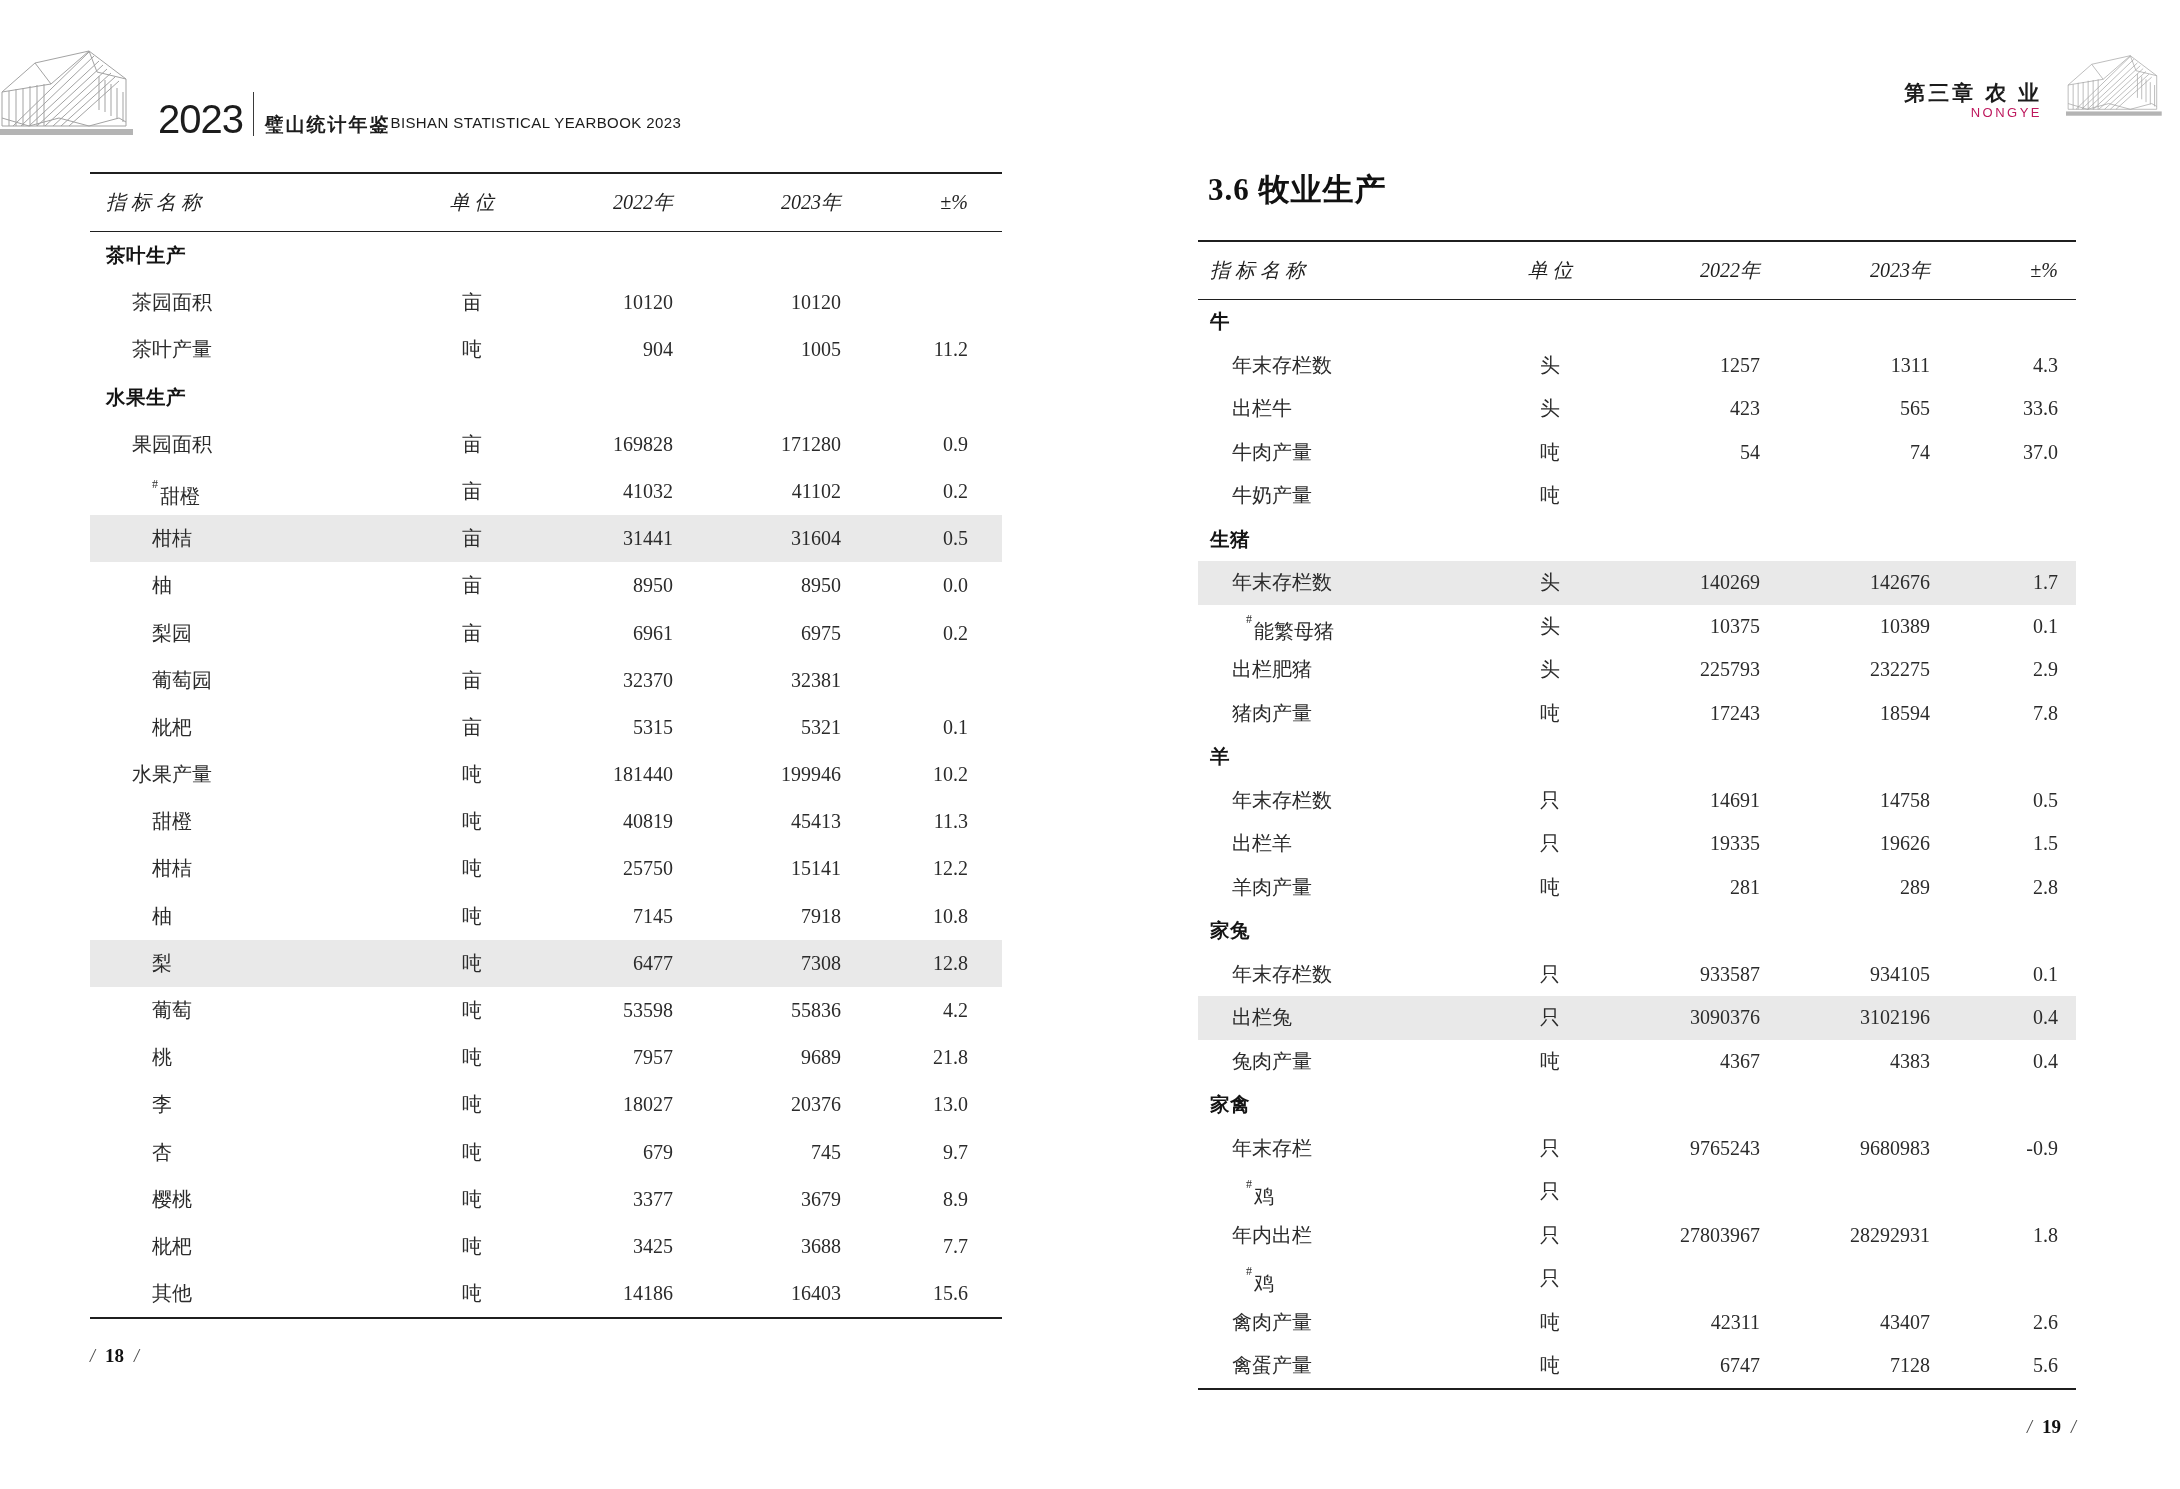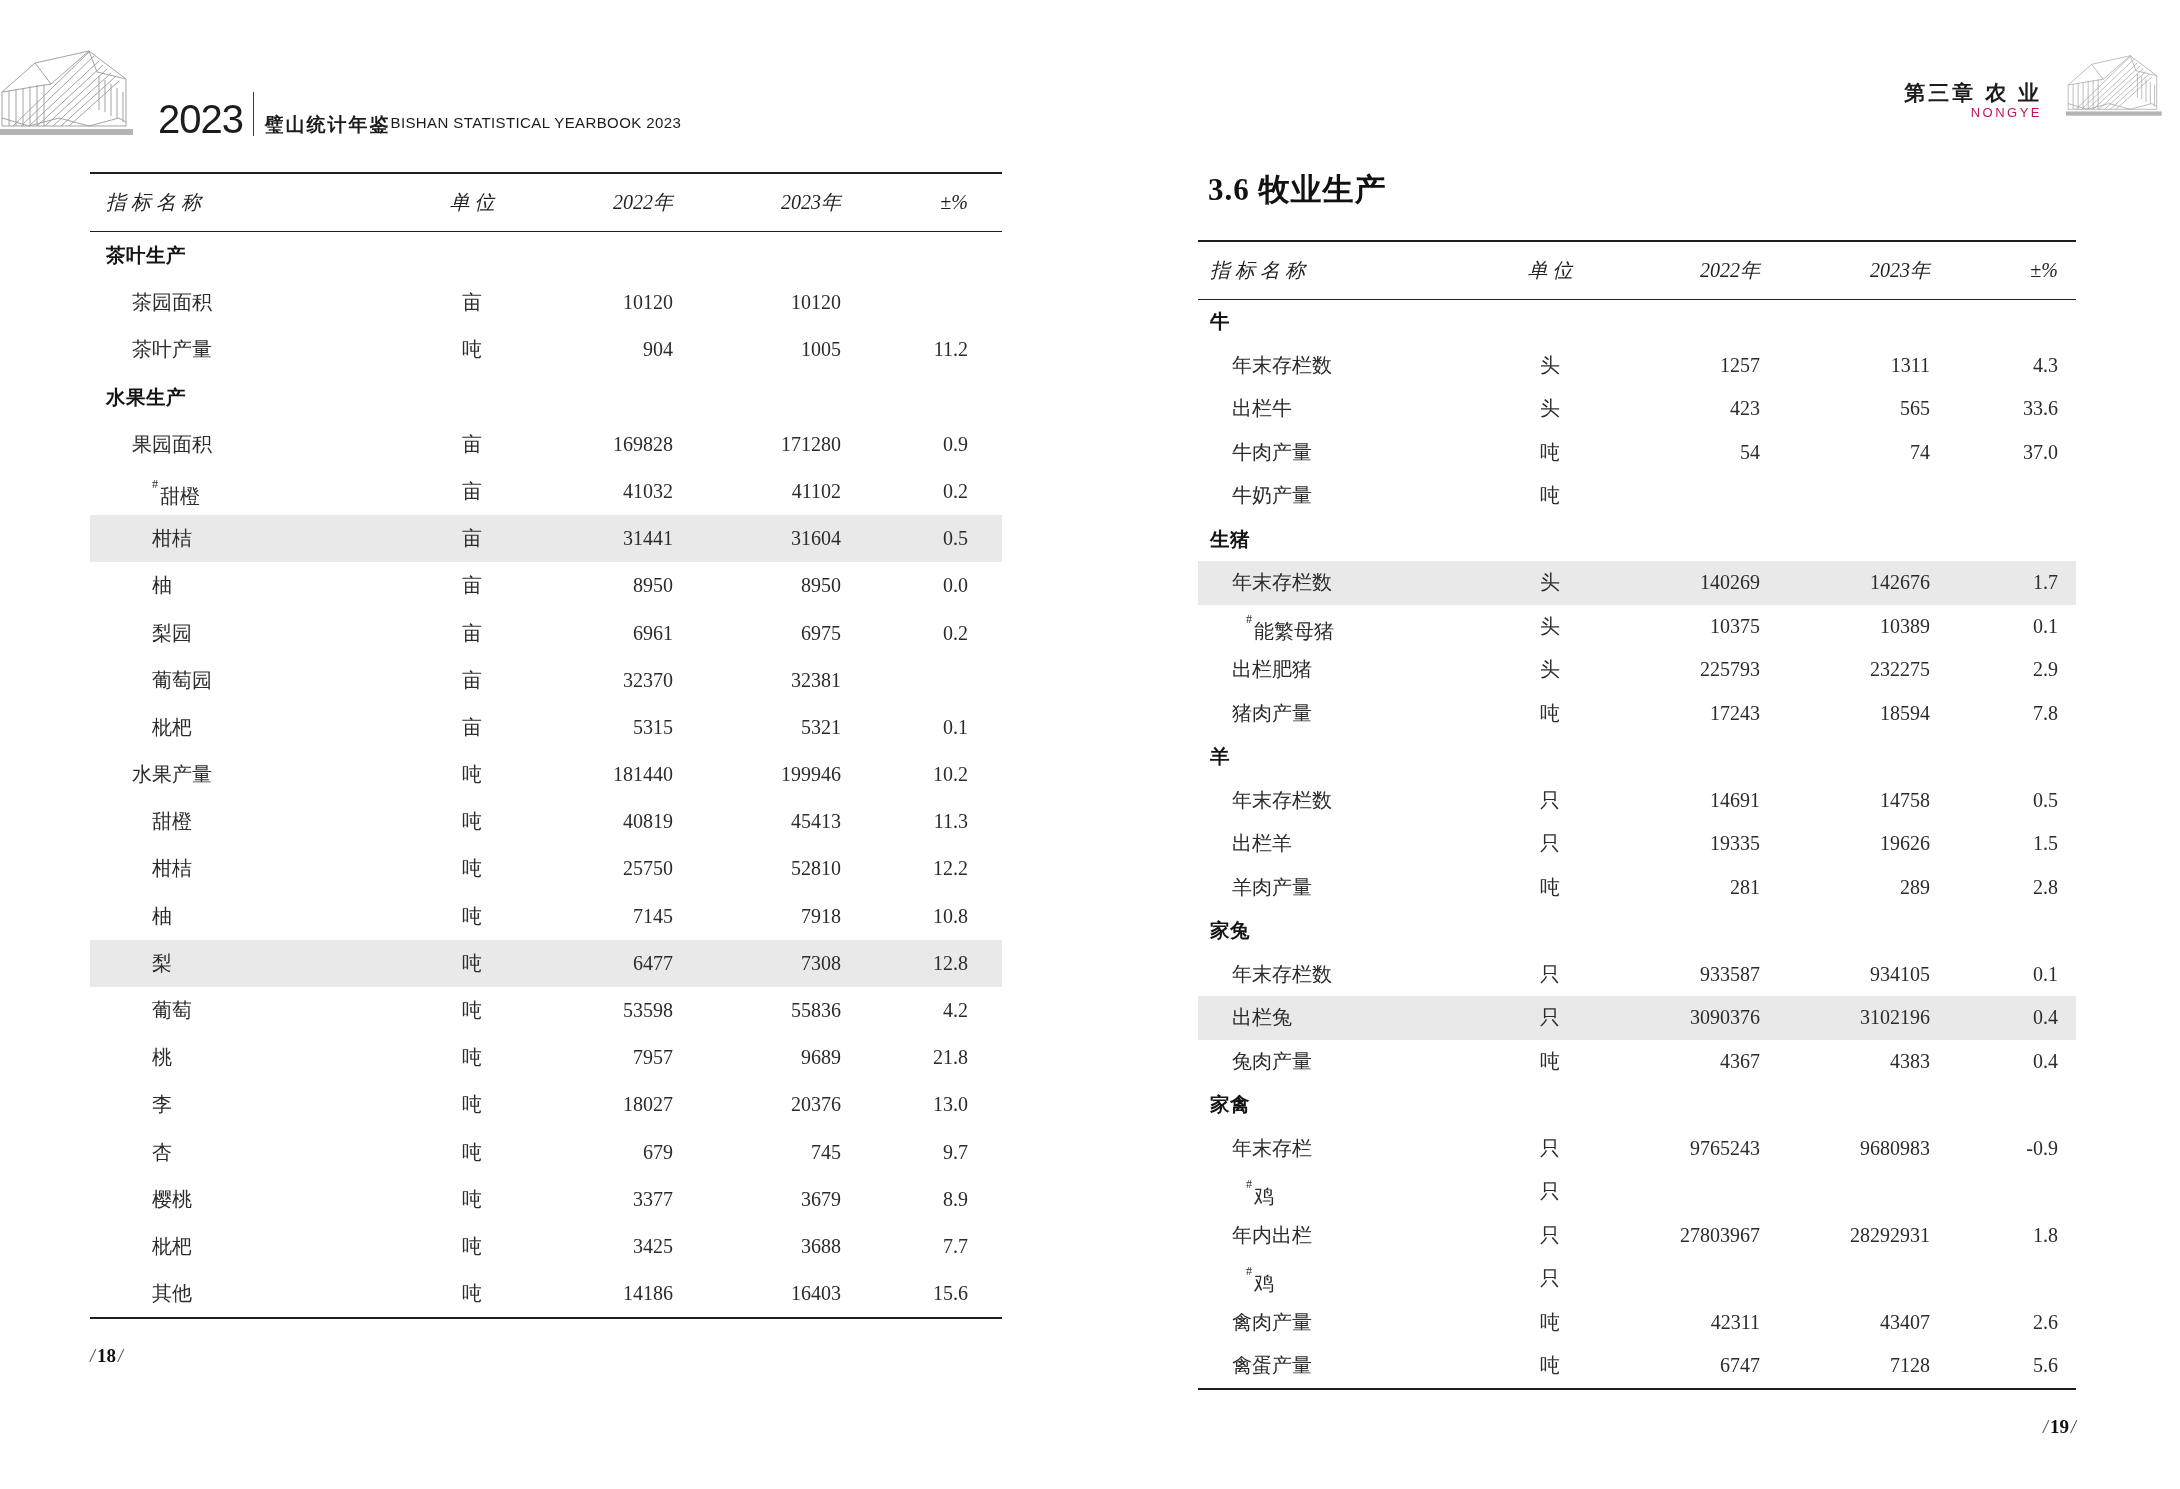--- a/index.html
+++ b/index.html
@@ -80,21 +80,21 @@
   .col-right .c-unit{left:302px;width:100px;text-align:center;}
   .col-right .c-2022{right:316px;}
   .col-right .c-2023{right:146px;}
   .col-right .c-pct{right:18px;}
   .supmark{
     font-size:12px;position:relative;top:-7px;margin-right:2px;color:#2b2b2b;
     font-family:"Liberation Serif","DejaVu Serif",serif;
   }
   
   .pageno{margin-top:26px;font-size:18px;color:#333;}
-  .pageno .num{font-weight:700;color:#111;margin:0 2px;font-size:19px;text-align:right;}
+  .pageno .num{font-weight:700;color:#111;margin:0 10px;font-size:19px;text-align:right;}
   .pageno .sl{font-style:italic;color:#444;}
   .col-right .pageno{text-align:right;}
 </style>
 </head>
 <body>
 
 <div class="hdr">
   <div class="hdr-left">
     <svg class="logo" width="146" height="88" viewBox="0 0 140 88">
       <g stroke="#a3a3a3" fill="none" stroke-width="1">
@@ -229,21 +229,21 @@
           <span class="c-name">甜橙</span>
           <span class="c-unit">吨</span>
           <span class="c-2022">40819</span>
           <span class="c-2023">45413</span>
           <span class="c-pct">11.3</span>
         </div>
         <div class="row lv2">
           <span class="c-name">柑桔</span>
           <span class="c-unit">吨</span>
           <span class="c-2022">25750</span>
-          <span class="c-2023">52810</span>
+          <span class="c-2023">15141</span>
           <span class="c-pct">12.2</span>
         </div>
         <div class="row lv2">
           <span class="c-name">柚</span>
           <span class="c-unit">吨</span>
           <span class="c-2022">7145</span>
           <span class="c-2023">7918</span>
           <span class="c-pct">10.8</span>
         </div>
         <div class="row lv2 hl">

